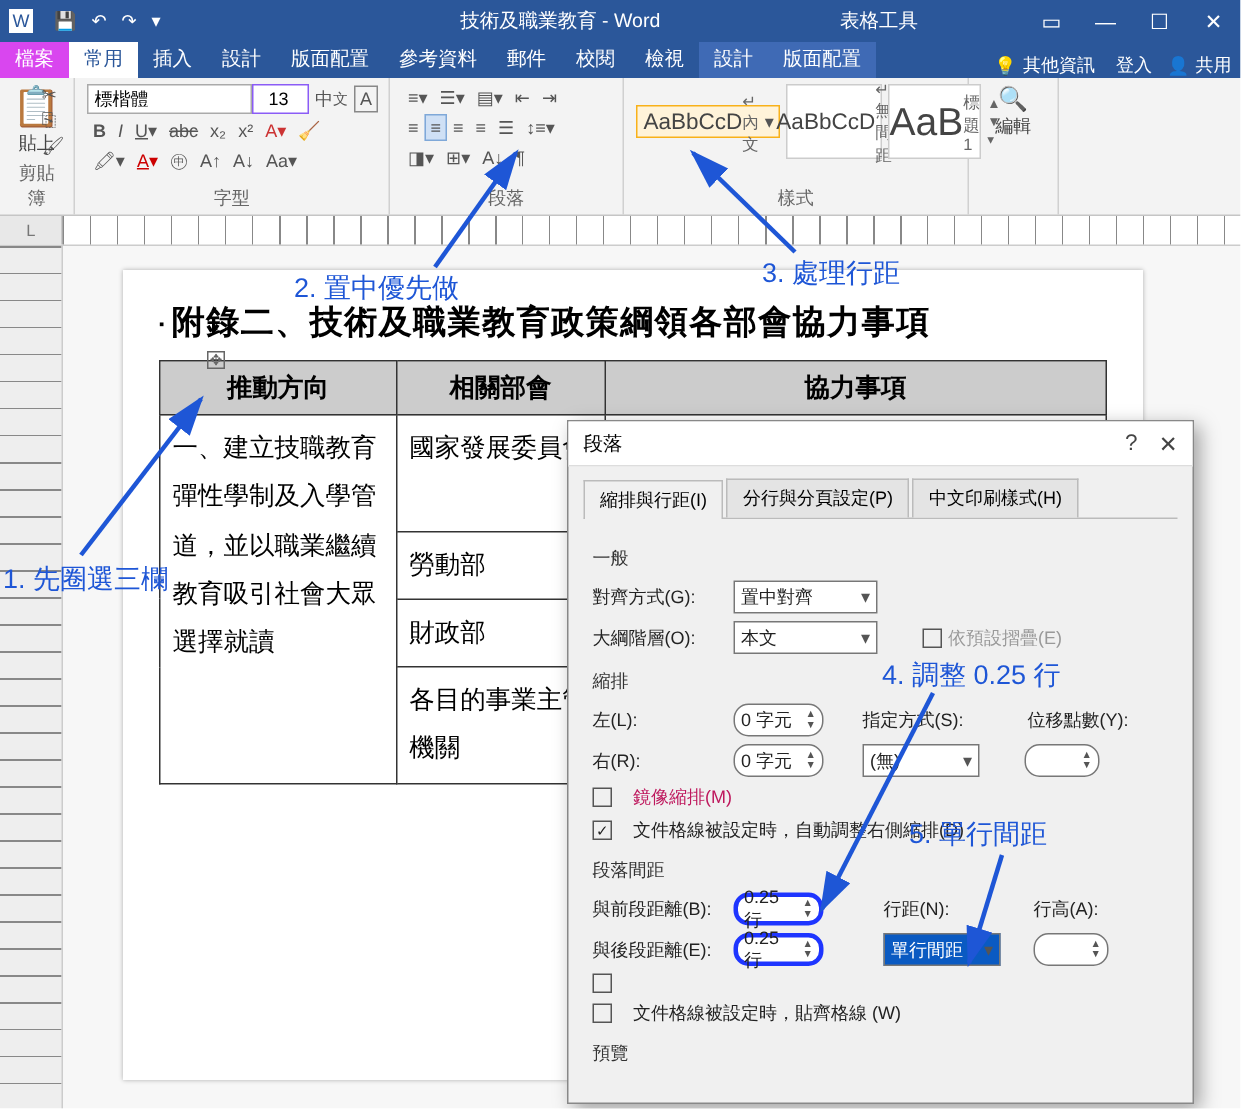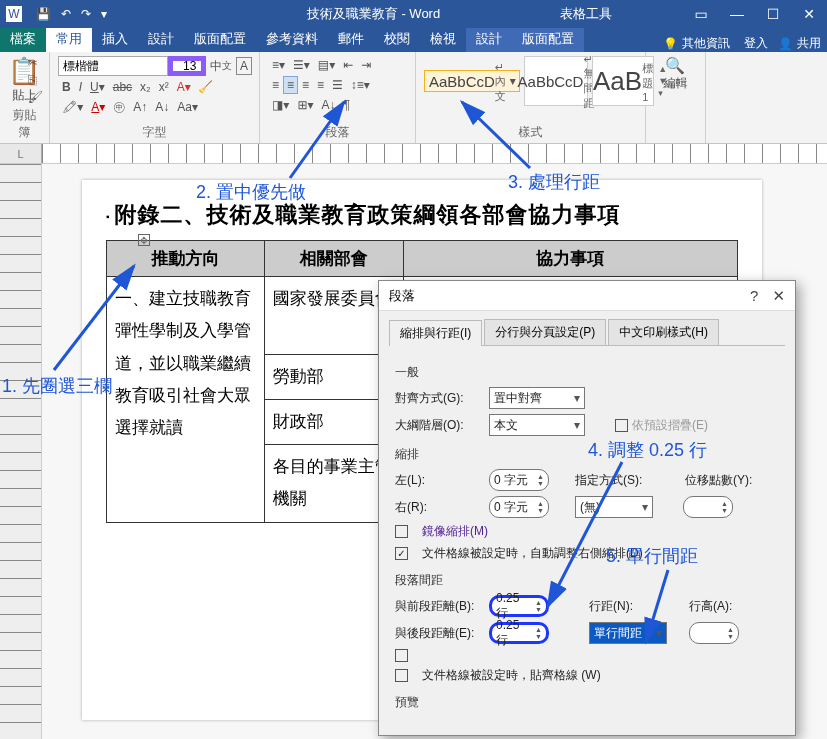--- a/index.html
+++ b/index.html
@@ -20,21 +20,21 @@
 .group { border-right: 1px solid #d0d0d0; padding: 4px 8px 2px; display: flex; flex-direction: column; position:relative;}
 .group-title { text-align: center; font-size: 12px; color: #666; margin-top: auto; padding-top:2px;}
 .g-clip { width: 50px; }
 .g-font { width: 210px; }
 .g-para { width: 156px; }
 .g-style { width: 230px; }
 .g-edit { width: 60px; }
 .rowf { display: flex; gap: 0; align-items: center; margin-bottom: 2px; }
 .btns { display: inline-flex; align-items: center; justify-content: center; height: 18px; padding: 0 3px; border: 1px solid transparent; font-size: 12px; color:#555;}
 .fontname { width: 110px; height: 20px; border: 1px solid #aaa; background: #fff; padding-left: 4px; font-size: 12px; }
-.fontsize { width: 38px; height: 20px; border: 5px solid #8b5cf6; background: #fff; padding-left: 10px; font-size: 12px; }
+.fontsize { width: 38px; height: 20px; border: 1px solid #8b5cf6; background: #fff; padding-left: 10px; font-size: 12px; }
 .stylecard { width: 64px; height: 50px; border: 1px solid #ccc; background:#fff; display: flex; align-items:center; justify-content:center; font-size:12px;}
 .stylecard .prev { font-size: 15px; color:#444;}
 .stylecard.big .prev { font-size: 26px; }
 .stylecard .lab { font-size: 11px; color:#666; margin-top:2px;}
 .stylecard.sel { border-color:#f8b11a; background:#fff3d9;}
 .ruler { height: 20px; background:#fff; border-bottom:1px solid #ccc; position:relative; overflow:hidden;}
 .ruler-l { position:absolute; left:0; top:0; width:42px; height:20px; background:#e8e8e8; border-right:1px solid #aaa; display:flex; align-items:center; justify-content:center; font-size:11px; color:#777;}
 .ruler-ticks { position:absolute; left:42px; right:0; top:0; height:20px; background: repeating-linear-gradient(to right, #888 0 1px, transparent 1px 18px); }
 .doc-area { position:relative; display:flex; height: 575px; }
 .vruler { width:42px; background:#eee; border-right:1px solid #ccc; background-image: repeating-linear-gradient(to bottom, #888 0 1px, transparent 1px 18px); }
@@ -88,21 +88,21 @@
   <div class="tb-tools">表格工具</div>
   <div class="tb-right">
     <div class="tb-btn">▭</div>
     <div class="tb-btn">—</div>
     <div class="tb-btn">☐</div>
     <div class="tb-btn">✕</div>
   </div>
 </div>
 
 <div class="tabbar">
-  <div class="tab" style="background:#0f766e">檔案</div>
+  <div class="tab" style="background:#d946ef">檔案</div>
   <div class="tab active">常用</div>
   <div class="tab">插入</div>
   <div class="tab">設計</div>
   <div class="tab">版面配置</div>
   <div class="tab">參考資料</div>
   <div class="tab">郵件</div>
   <div class="tab">校閱</div>
   <div class="tab">檢視</div>
   <div class="tab" style="background:#3f6ab5">設計</div>
   <div class="tab" style="background:#3f6ab5">版面配置</div>
@@ -299,21 +299,21 @@
       <div class="num">
           <span>0 字元</span>
           <span class="sp">▲<br>▼</span>
         </div>
       <div class="sel" style="width:78px;margin-left:16px">(無)</div>
       <div class="num" style="width:50px;margin-left:20px">
           <span></span>
           <span class="sp">▲<br>▼</span>
         </div>
     </div>
-    <div class="frow" style="color:#4c1d95">
+    <div class="frow" style="color:#be185d">
         <span class="cb"></span>
         <span>鏡像縮排(M)</span>
       </div>
     <div class="frow">
         <span class="cb">✓</span>
         <span>文件格線被設定時，自動調整右側縮排(D)</span>
       </div>
 
     <div class="sect">段落間距</div>
     <div class="frow">

